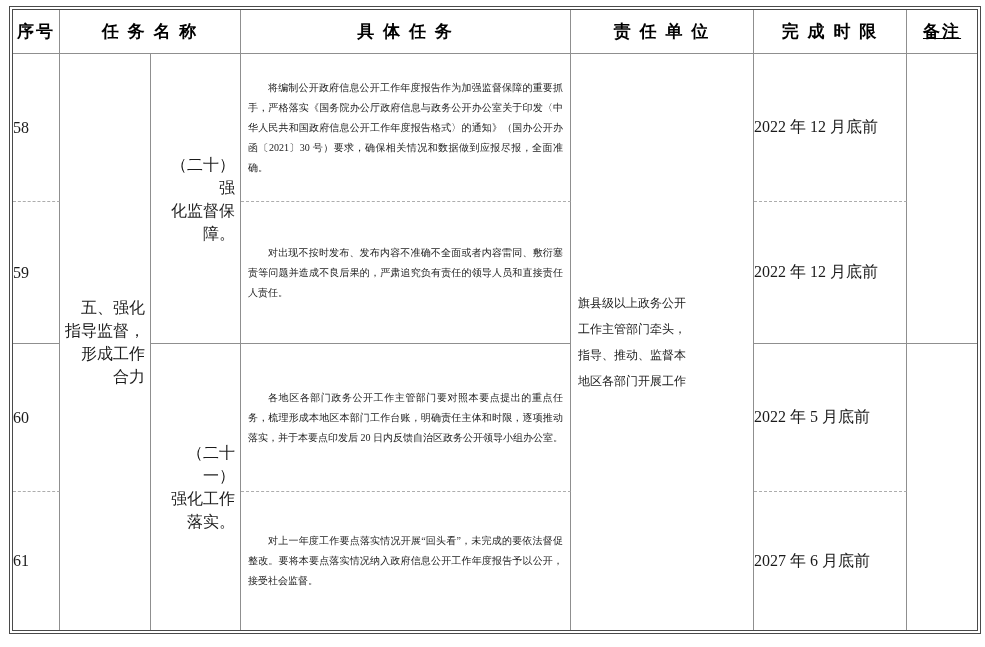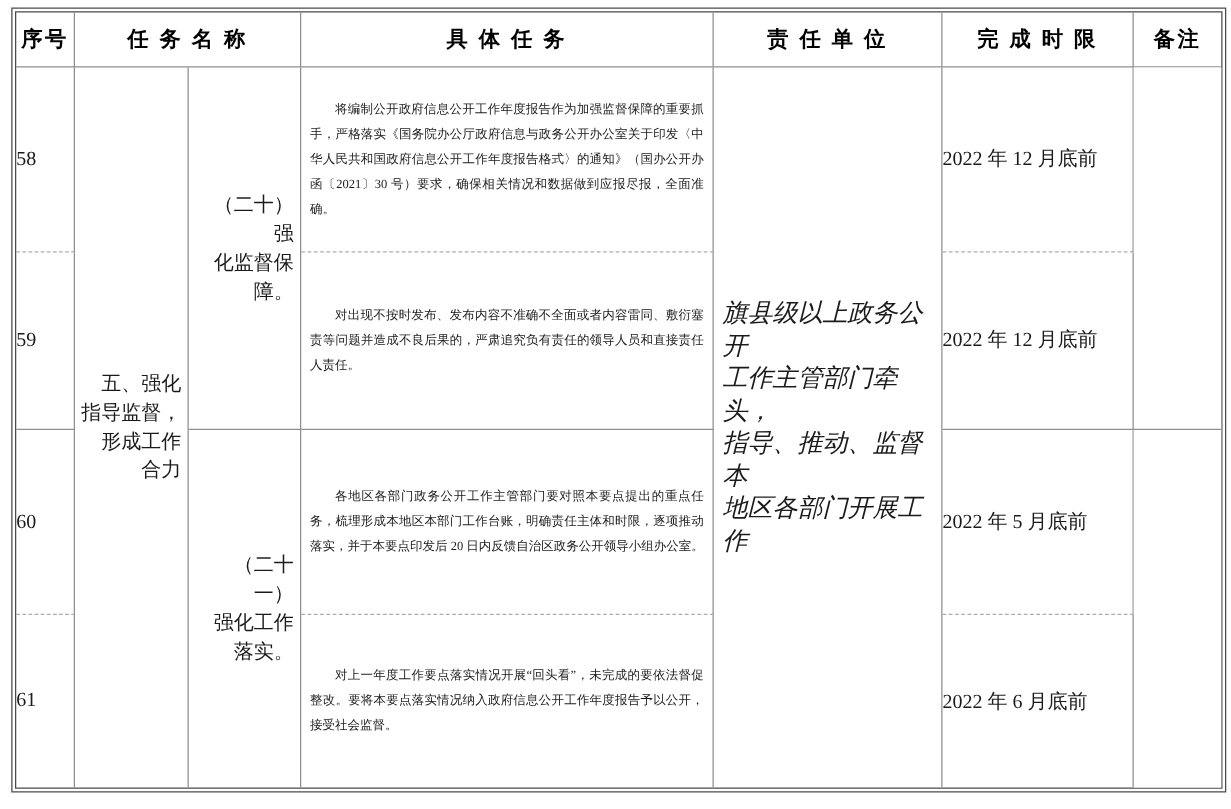--- a/index.html
+++ b/index.html
@@ -10,21 +10,21 @@
   }
   table.doc {
     position:absolute; left:9px; top:6px; width:964px;
     border-collapse:separate; border-spacing:0; table-layout:fixed;
     border:4px double #4a4a4a; background:#ffffff;
   }
   td {
     border-right:1px solid #8f8f8f; border-bottom:1px solid #8f8f8f;
     vertical-align:middle; padding:0; overflow:hidden;
   }
-  td.no-r { border-right:none; }
+  td.no-r { border-right:none;text-decoration:underline; }
   td.no-b { border-bottom:none; }
   td.dash-b { border-bottom:1px dashed #adadad; }
   tr.hrow { height:44px; }
   tr.r58 { height:148px; }
   tr.r59 { height:142px; }
   tr.r60 { height:148px; }
   tr.r61 { height:138px; }
   td.th {
     font-family:"Liberation Sans","DejaVu Sans",sans-serif;
     font-weight:bold; font-size:17px; color:#000;
@@ -33,22 +33,22 @@
   td.seq { text-align:left; font-size:16px; }
   td.task {
     font-size:10px; line-height:20px; text-align:justify;
     text-justify:inter-character; text-indent:2em; padding:3px 7px;font-family:Liberation Serif, serif;
   }
   td.label {
     font-size:16px; line-height:23px; white-space:pre-line;
     padding:2px 5px; text-align:right;
   }
   td.resp {
-    font-size:20px; line-height:26px; white-space:pre-line;
-    padding:2px 7px; text-align:left;font-style:italic;
+    font-size:12px; line-height:26px; white-space:pre-line;
+    padding:2px 7px; text-align:left;
   }
   td.deadline { text-align:left; font-size:16px; }
   td.remarks { background:#ffffff; }
 </style>
 </head>
 <body>
 
 <div class="page">
   <table class="doc">
     <colgroup>
@@ -100,17 +100,17 @@
 强化工作
 落实。</td>
       <td class="task dash-b">各地区各部门政务公开工作主管部门要对照本要点提出的重点任务，梳理形成本地区本部门工作台账，明确责任主体和时限，逐项推动落实，并于本要点印发后 20 日内反馈自治区政务公开领导小组办公室。</td>
       <td class="deadline dash-b">2022 年 5 月底前</td>
       <td class="remarks no-r no-b" rowspan="2"></td>
     </tr>
 
     <tr class="r61">
       <td class="seq no-b">61</td>
       <td class="task no-b">对上一年度工作要点落实情况开展“回头看”，未完成的要依法督促整改。要将本要点落实情况纳入政府信息公开工作年度报告予以公开，接受社会监督。</td>
-      <td class="deadline no-b">2022 年 6 月底前</td>
+      <td class="deadline no-b">2027 年 6 月底前</td>
     </tr>
   </tbody>
     </table>
 </div>
 
 </body></html>

